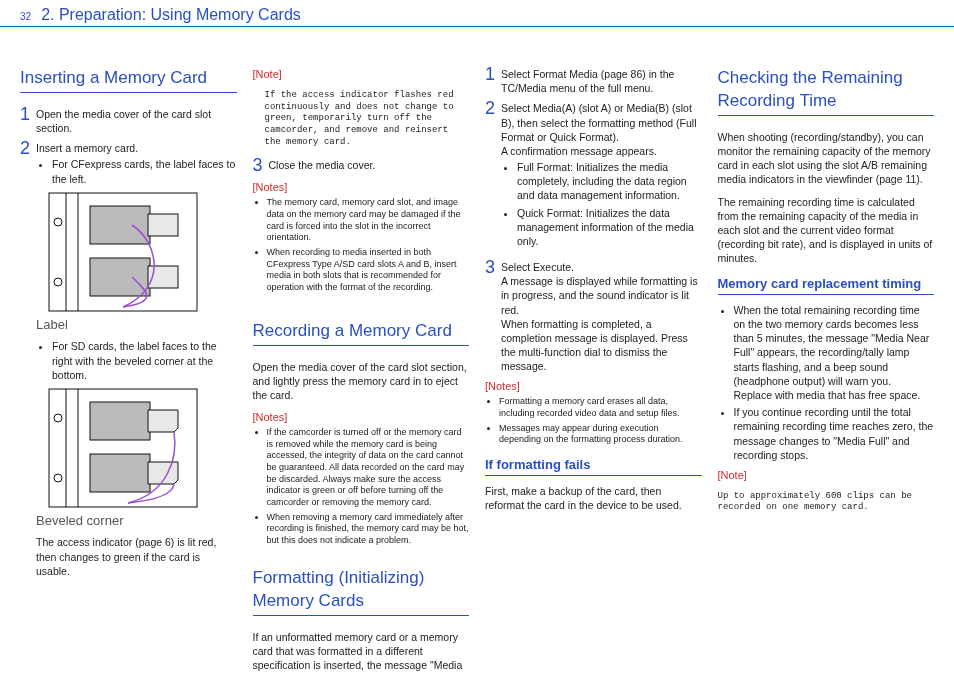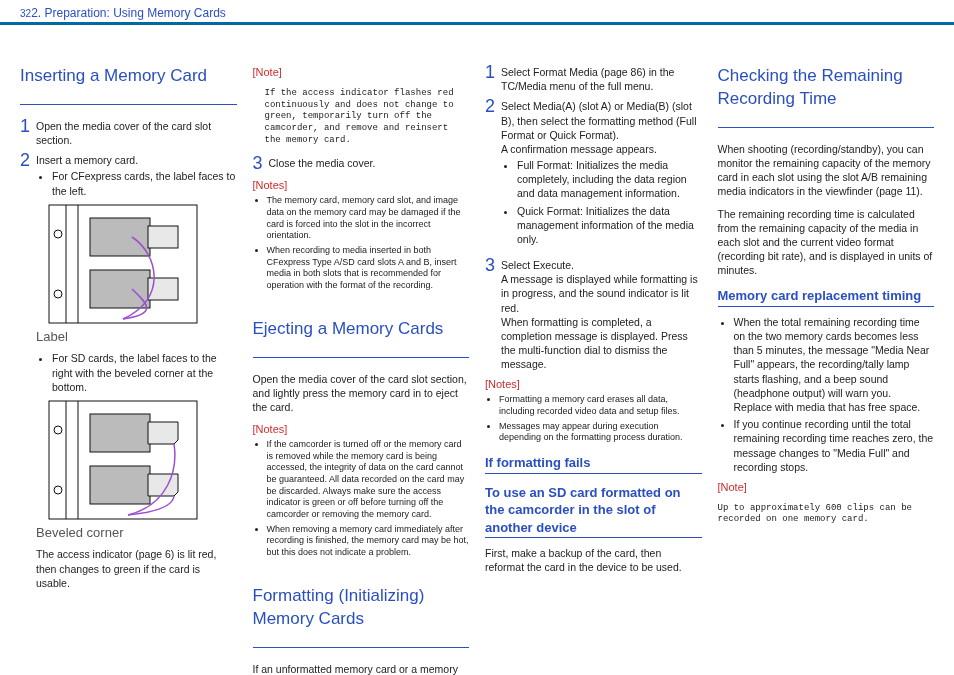--- a/index.html
+++ b/index.html
@@ -3,47 +3,48 @@
 <meta charset="utf-8">
 <style>
   body {
     margin: 0;
     font-family: "Segoe UI", "Helvetica Neue", Arial, sans-serif;
     background: #fff;
     color: #222;
     width: 954px;
   }
   .page-header {
-    border-bottom: 3px solid #0369a1;
+    border-bottom: 1px solid #0369a1;
     padding: 6px 20px 2px 20px;
     font-size: 10px;
     color: #2a4fc1;
     display: flex;
     align-items: baseline;
+    gap: 10px;
   }
   .page-num { font-weight: 400; }
-  .page-section { font-size: 12px; }
+  .page-section { font-size: 16px; }
   .content {
     display: flex;
     gap: 16px;
     padding: 40px 20px 20px 20px;
   }
   .col {
     flex: 1 1 0;
     min-width: 0;
     font-size: 10.5px;
     line-height: 1.35;
   }
   h2.h-main {
     font-family: "Segoe UI Light", "Helvetica Neue", Arial, sans-serif;
     font-weight: 300;
     font-size: 17px;
     color: #2a4fc1;
     border-bottom: 1px solid #2a4fc1;
-    padding-bottom: 16px;
+    padding-bottom: 2px;
     margin: 0 0 14px 0;
   }
   h3.h-sub {
     font-family: "Segoe UI Light", "Helvetica Neue", Arial, sans-serif;
     font-weight: 700;
     font-size: 13px;
     color: #2a4fc1;
     border-bottom: 1px solid #2a4fc1;
     padding-bottom: 1px;
     margin: 10px 0 8px 0;
@@ -175,30 +176,30 @@
       <div class="step-num">3</div>
       <div class="step-body">Close the media cover.</div>
     </div>
 
     <div class="notes-label">[Notes]</div>
     <ul class="notes">
       <li>The memory card, memory card slot, and image data on the memory card may be damaged if the card is forced into the slot in the incorrect orientation.</li>
       <li>When recording to media inserted in both CFexpress Type A/SD card slots A and B, insert media in both slots that is recommended for operation with the format of the recording.</li>
     </ul>
 
-    <h2 class="h-main" style="margin-top:26px">Ejecting a Memory Cards</h2>
+    <h2 class="h-main" style="margin-top:26px">Recording a Memory Card</h2>
     <p>Open the media cover of the card slot section, and lightly press the memory card in to eject the card.</p>
 
     <div class="notes-label">[Notes]</div>
     <ul class="notes">
       <li>If the camcorder is turned off or the memory card is removed while the memory card is being accessed, the integrity of data on the card cannot be guaranteed. All data recorded on the card may be discarded. Always make sure the access indicator is green or off before turning off the camcorder or removing the memory card.</li>
       <li>When removing a memory card immediately after recording is finished, the memory card may be hot, but this does not indicate a problem.</li>
     </ul>
 
-    <h2 class="h-main" style="margin-top:26px">Formatting (Initializing) Memory Cards</h2>
+    <h2 class="h-main" style="margin-top:20px">Formatting (Initializing) Memory Cards</h2>
     <p>If an unformatted memory card or a memory card that was formatted in a different specification is inserted, the message "Media Needs to be Formatted" is displayed in the viewfinder.</p>
   </div>
 
   <div class="col">
 
     <div class="step">
       <div class="step-num">1</div>
       <div class="step-body">Select Format Media (page 86) in the TC/Media menu of the full menu.</div>
     </div>
 
@@ -224,21 +225,20 @@
     </div>
 
     <div class="notes-label">[Notes]</div>
     <ul class="notes">
       <li>Formatting a memory card erases all data, including recorded video data and setup files.</li>
       <li>Messages may appear during execution depending on the formatting process duration.</li>
     </ul>
 
     <h3 class="h-sub">If formatting fails</h3>
 
-    <h3 class="h-sub">To use an SD card formatted on the camcorder in the slot of another device</h3>
     <p>First, make a backup of the card, then reformat the card in the device to be used.</p>
   </div>
 
   <div class="col">
     <h2 class="h-main">Checking the Remaining Recording Time</h2>
     <p>When shooting (recording/standby), you can monitor the remaining capacity of the memory card in each slot using the slot A/B remaining media indicators in the viewfinder (page 11).</p>
     <p>The remaining recording time is calculated from the remaining capacity of the media in each slot and the current video format (recording bit rate), and is displayed in units of minutes.</p>
 
     <h3 class="h-sub">Memory card replacement timing</h3>
     <ul class="bul">

